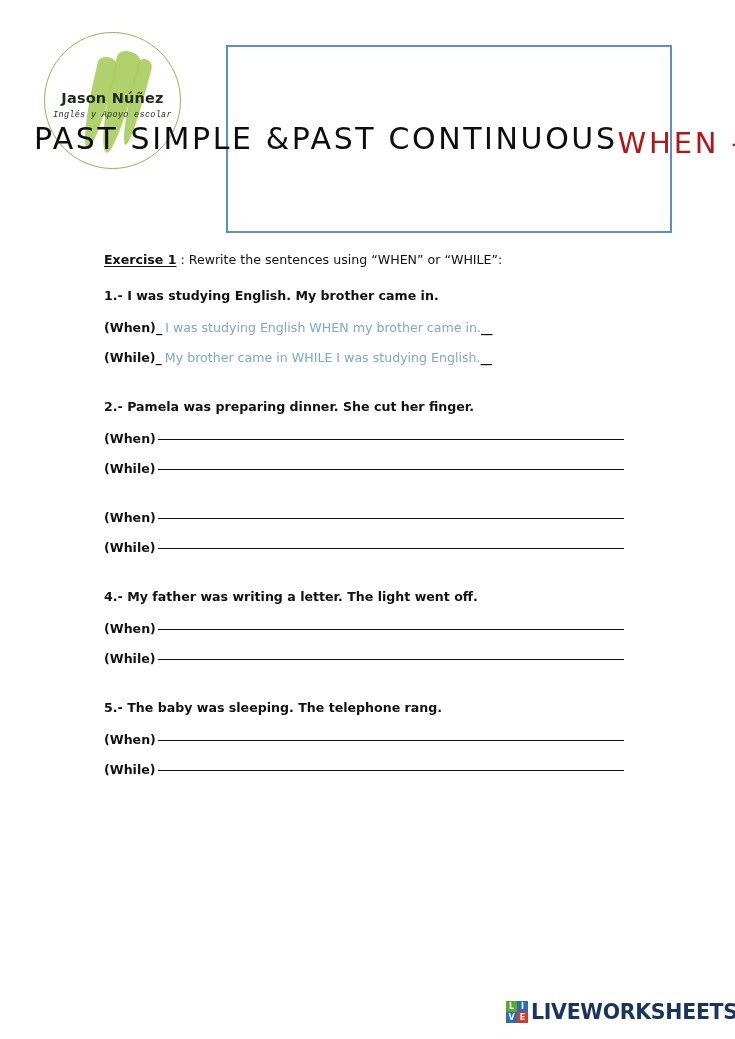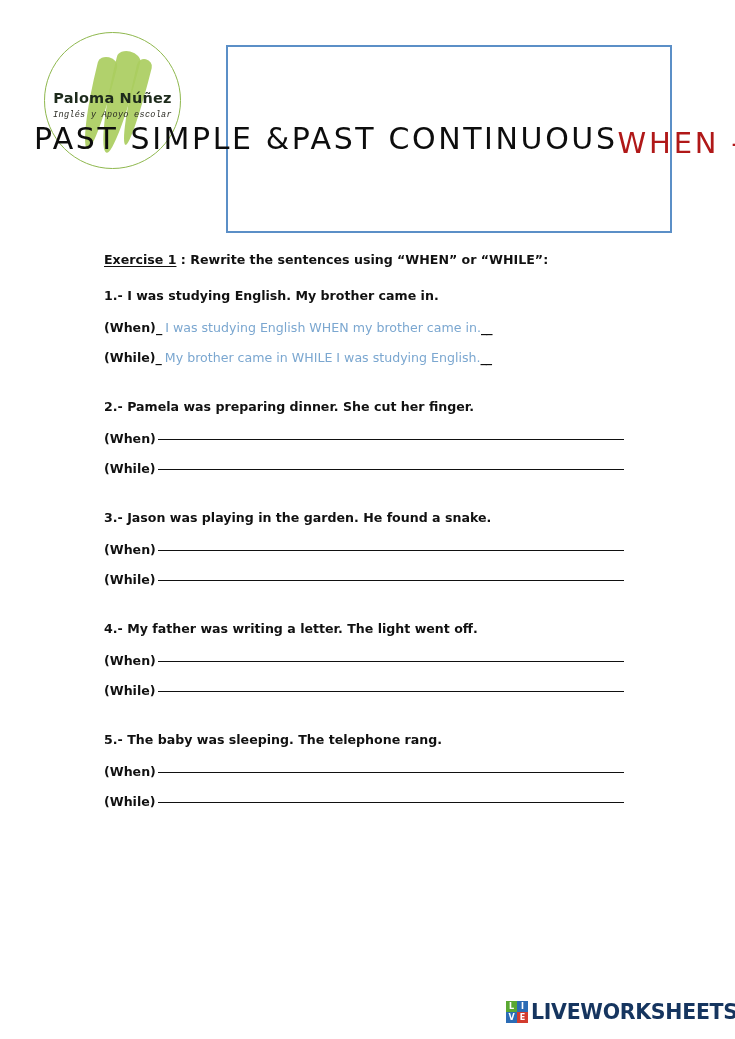--- a/index.html
+++ b/index.html
@@ -121,21 +121,21 @@
     font-size: 12.6px;
     font-weight: 700;
     color: #111111;
     margin-bottom: 21px;
     white-space: nowrap;
   }
   .exercise-head .ex-label {
     text-decoration: underline;
     text-underline-offset: 2px;
   }
-  .exercise-head .ex-rest { font-weight: 700; }
+  .exercise-head .ex-rest { font-weight: 400; }
 
   .q-block { margin-bottom: 21px; }
   .q-block:last-child { margin-bottom: 0; }
 
   .q-prompt {
     font-family: "DejaVu Sans", sans-serif;
     font-size: 12.6px;
     font-weight: 700;
     color: #111111;
     margin-bottom: 17px;
@@ -228,21 +228,21 @@
 </head>
 <body>
 
 <div class="page">
 
   <div class="logo">
     <div class="logo-circle"></div>
     <div class="brush b1"></div>
     <div class="brush b2"></div>
     <div class="brush b3"></div>
-    <div class="logo-name">Paloma Núñez</div>
+    <div class="logo-name">Jason Núñez</div>
     <div class="logo-sub">Inglés y Apoyo escolar</div>
   </div>
 
   <div class="title-box">
     <div class="title-line">PAST SIMPLE &amp;</div>
     <div class="title-line">PAST CONTINUOUS</div>
     <div class="title-line accent">WHEN - WHILE</div>
   </div>
 
   <div class="content">
@@ -277,21 +277,20 @@
       </div>
       <div class="answer-row">
         <span class="ans-tag">(While)</span>
         <span class="blank-line"></span>
       </div>
     </div>
 
     <div class="q-gap"></div>
 
     <div class="q-block">
-      <div class="q-prompt">3.- Jason was playing in the garden. He found a snake.</div>
       <div class="answer-row">
         <span class="ans-tag">(When)</span>
         <span class="blank-line"></span>
       </div>
       <div class="answer-row">
         <span class="ans-tag">(While)</span>
         <span class="blank-line"></span>
       </div>
     </div>
 

